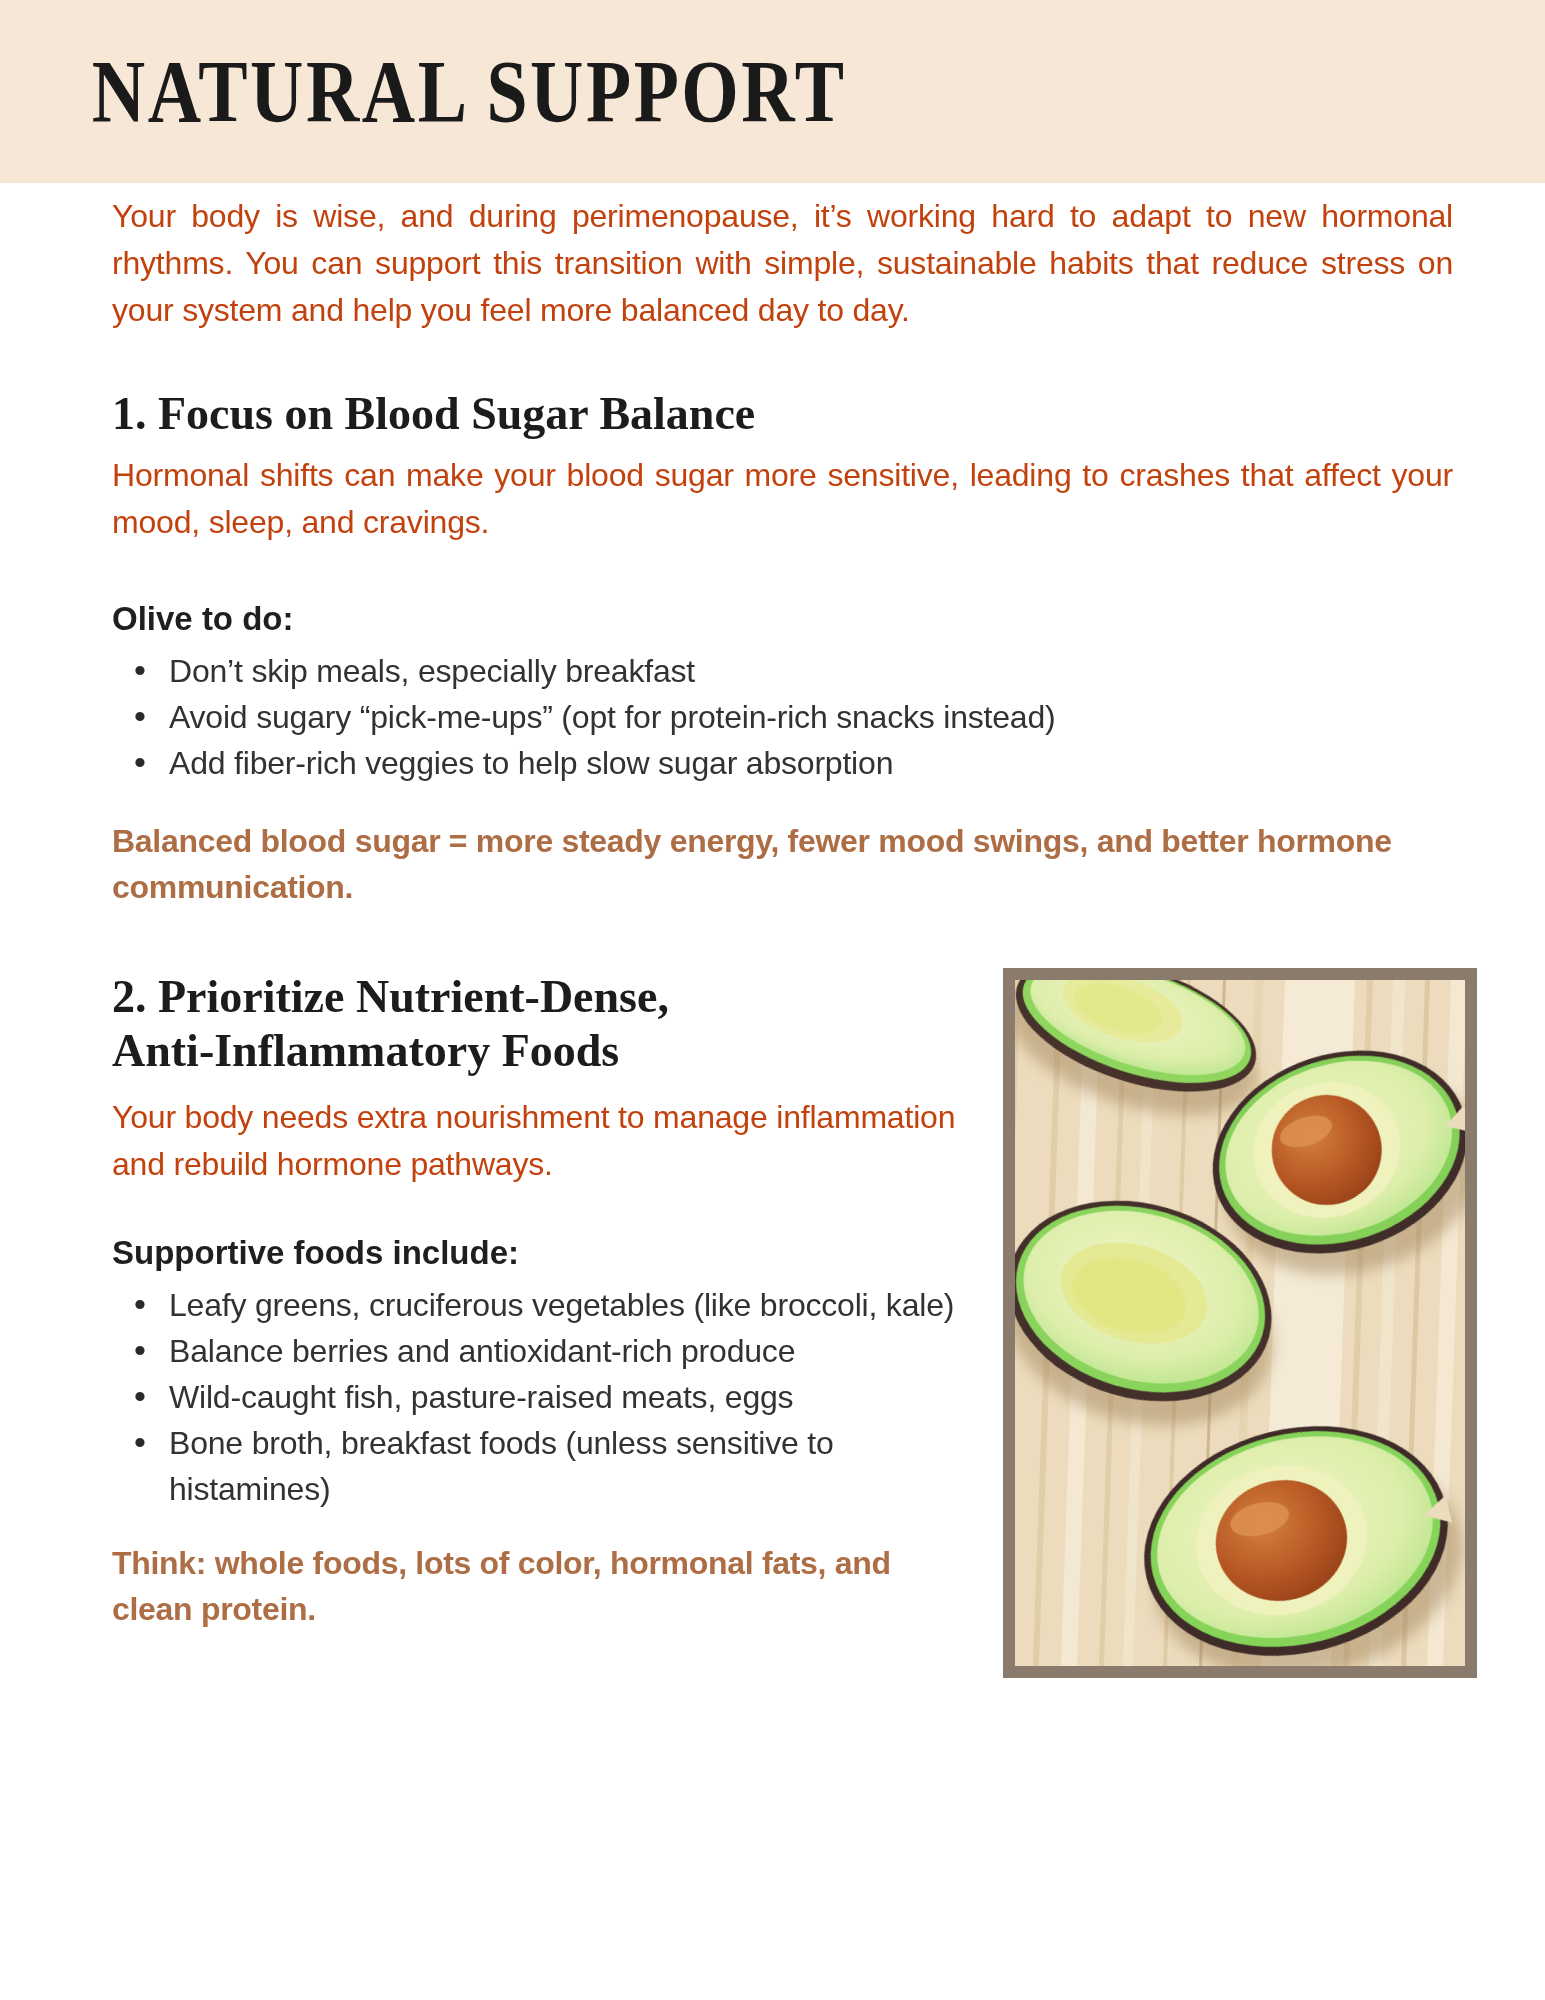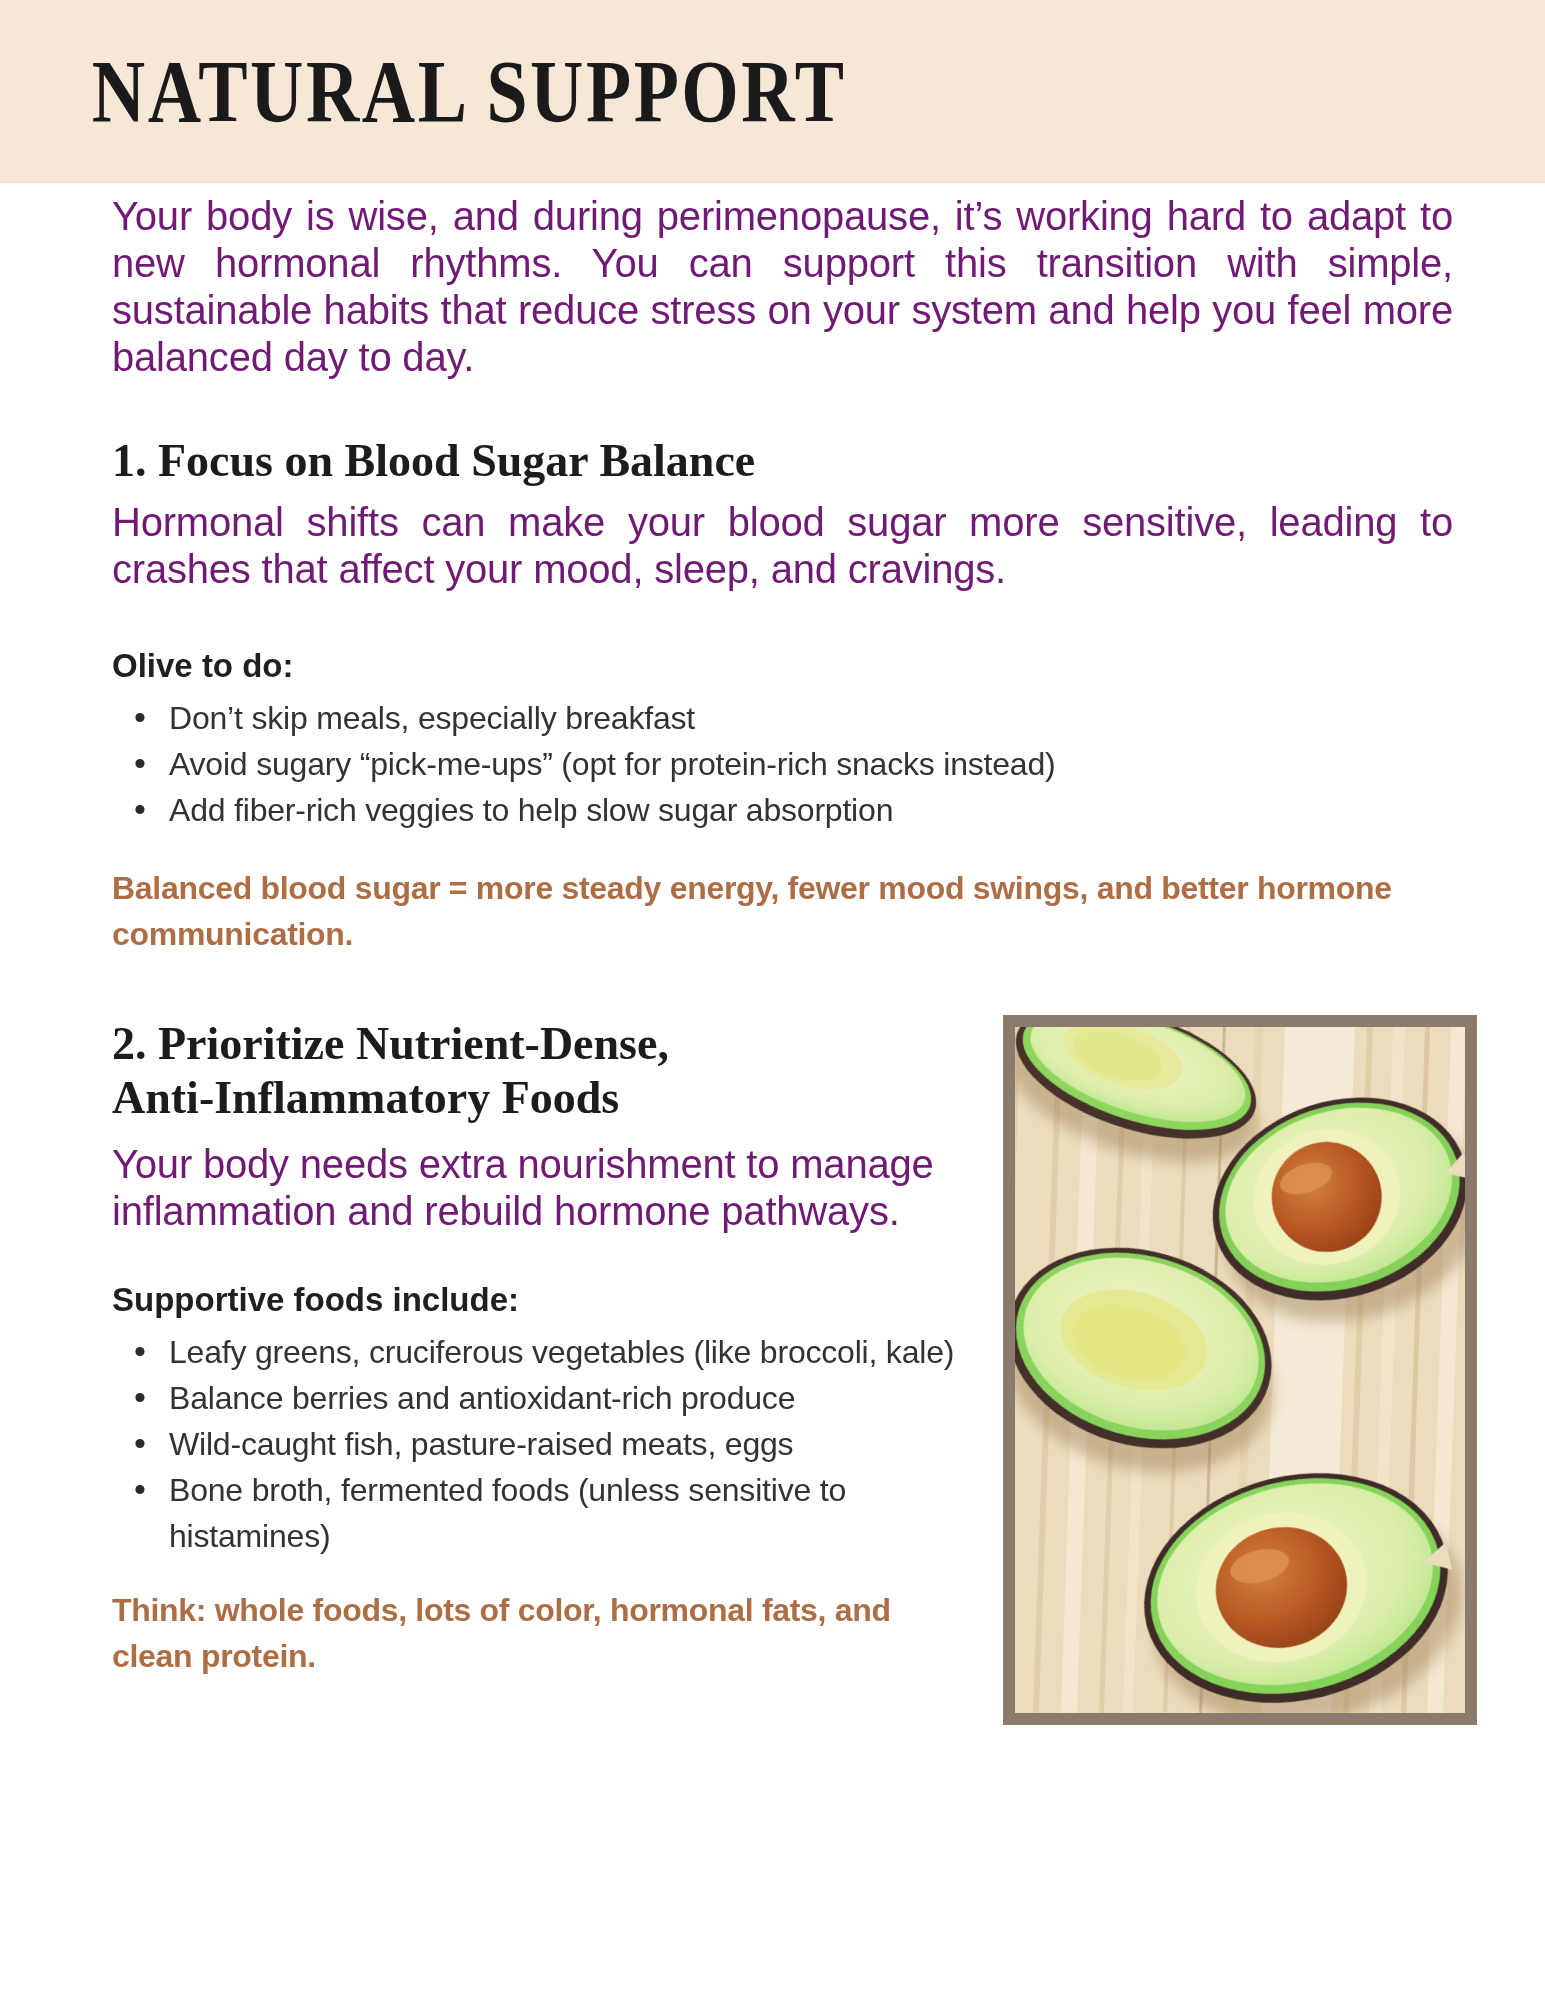--- a/index.html
+++ b/index.html
@@ -21,21 +21,21 @@
   }
   main { padding-left:112px; }
   .wide { width:1341px; }
   h2, h3 {
     font-family:"Liberation Serif","DejaVu Serif",serif;
     font-weight:bold; color:#1c1c1c; font-size:46px; line-height:56px;
   }
   .h-intro { margin-top:55px; }
   .h-s1 { margin-top:52px; }
   .body-text {
-    font-size:40px; line-height:47px; color:#701a75;
+    font-size:32px; line-height:47px; color:#c2410c;
     letter-spacing:-0.2px;
   }
   .p-intro, .p-s1 { margin-top:10px; text-align:justify; }
   .list-label {
     margin-top:50px; font-weight:bold; color:#1f1f1f;
     font-size:33px; line-height:46px;
   }
   ul { list-style:none; margin-top:6px; }
   ul li {
     position:relative; padding-left:57px;
@@ -95,21 +95,21 @@
       <div class="col-text">
         <h3><span>2. Prioritize Nutrient-Dense,</span><br>
         <span>Anti-Inflammatory Foods</span></h3>
         <p class="body-text p-s2">Your body needs extra nourishment to manage inflammation and rebuild hormone pathways.</p>
 
         <div class="list-label">Supportive foods include:</div>
         <ul>
           <li><span>Leafy greens, cruciferous vegetables (like broccoli, kale)</span></li>
           <li><span>Balance berries and antioxidant-rich produce</span></li>
           <li><span>Wild-caught fish, pasture-raised meats, eggs</span></li>
-          <li><span>Bone broth, fermented foods (unless sensitive to histamines)</span></li>
+          <li><span>Bone broth, breakfast foods (unless sensitive to histamines)</span></li>
         </ul>
 
         <div class="callout">Think: whole foods, lots of color, hormonal fats, and clean protein.</div>
       </div>
 
       <div class="photo-frame">
         <svg width="450" height="686" viewBox="0 0 450 686" xmlns="http://www.w3.org/2000/svg">
           <defs>
             <radialGradient id="flesh" cx="45%" cy="42%" r="75%">
               <stop offset="0%" stop-color="#f2f5c8"></stop>

